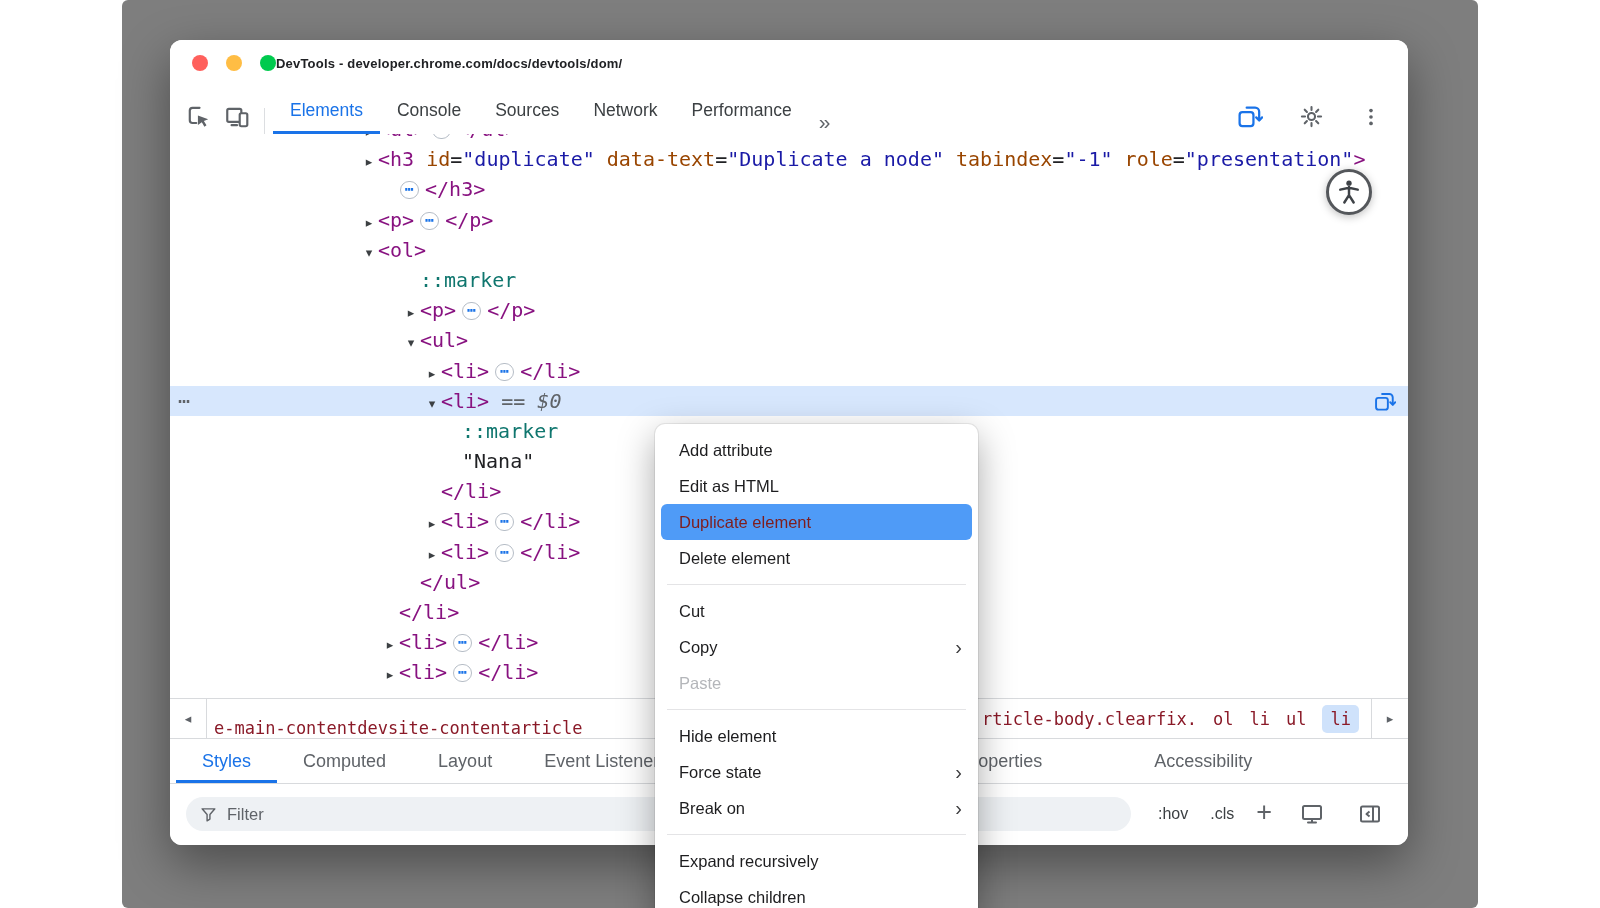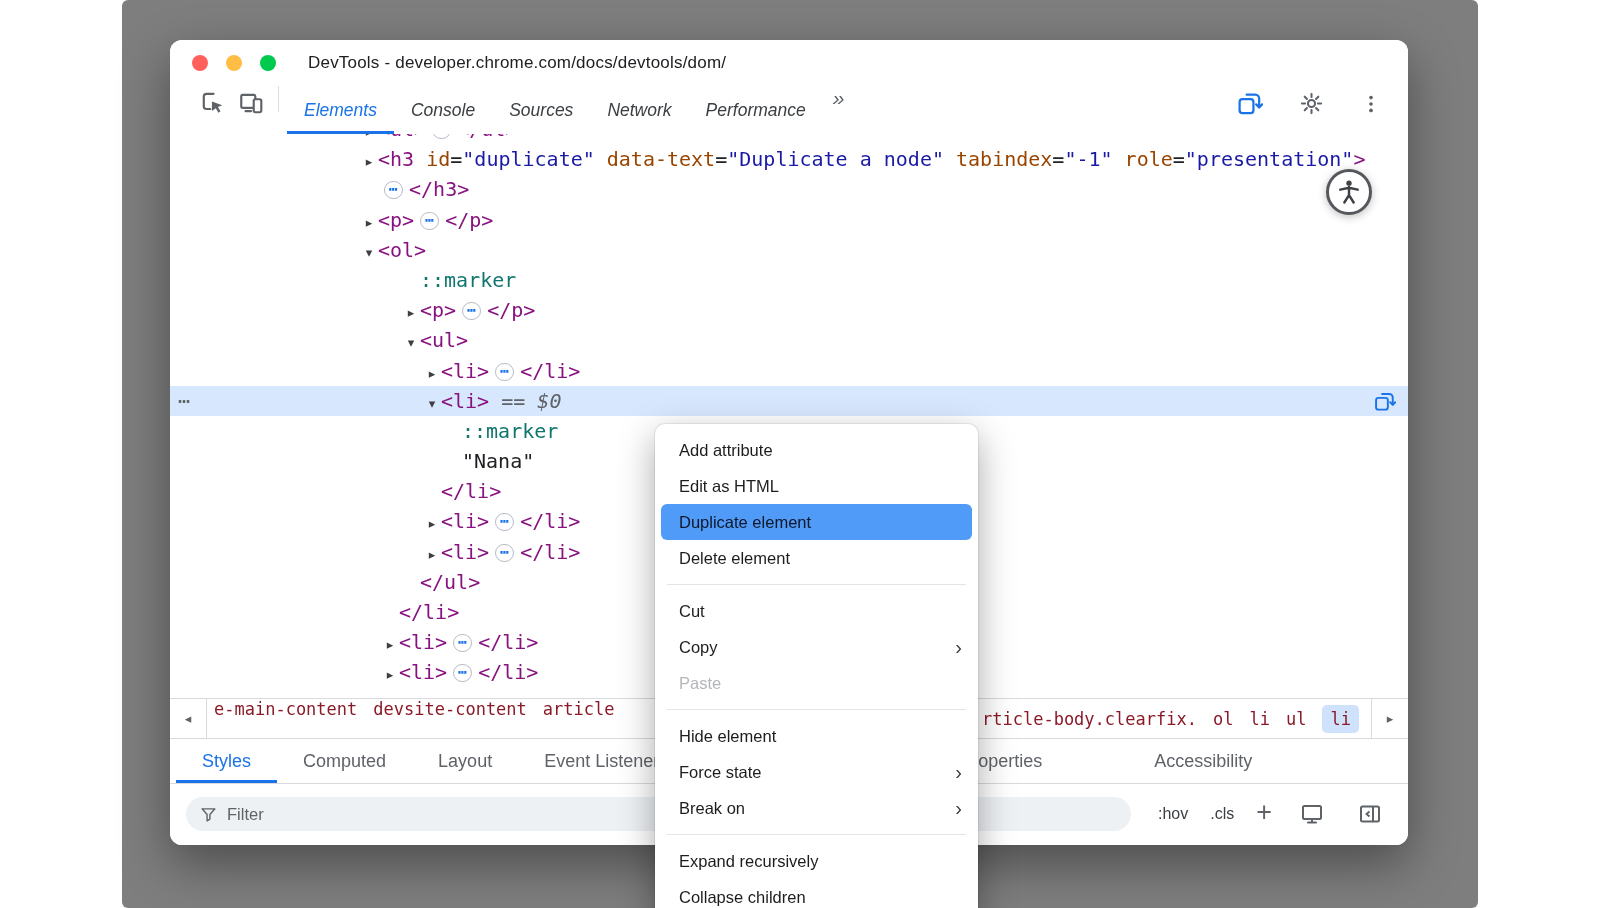--- a/index.html
+++ b/index.html
@@ -6,23 +6,23 @@
   body{width:1600px;height:908px;overflow:hidden;background:#ffffff;position:relative;
        font-family:"Liberation Sans",sans-serif;}
   .backdrop{position:absolute;left:122px;top:0;width:1356px;height:908px;background:#7e7e7e;border-radius:6px;}
   .window{position:absolute;left:170px;top:40px;width:1238px;height:805px;background:#fff;border-radius:12px;
           box-shadow:0 18px 50px rgba(0,0,0,.4);overflow:hidden;}
   
   .titlebar{height:46px;display:flex;align-items:center;background:#fff;}
   .lights{display:flex;gap:18px;padding-left:22px;}
   .light{width:16px;height:16px;border-radius:50%;display:inline-block;}
   .red{background:#ff605c}.yellow{background:#ffbd44}.green{background:#00ca4e}
-  .wtitle{margin-left:32px;font-weight:normal;font-size:17px;color:#202124;letter-spacing:.2px;}
-  
-  .toolbar{height:48px;display:flex;align-items:flex-start;border-bottom:1px solid #d8dadd;padding-left:24px;font-style:italic;}
+  .wtitle{font-weight:bold;font-size:13px;color:#202124;letter-spacing:.2px;}
+  
+  .toolbar{height:48px;display:flex;align-items:flex-end;border-bottom:1px solid #d8dadd;padding-left:10px;}
   .icobtn{background:none;border:none;padding:4px 6px;display:flex;align-items:center;cursor:pointer;}
   .tdiv{width:1px;height:26px;background:#dcdee1;margin:0 8px;}
   .maintabs{display:flex;height:100%;}
   .mtab{display:flex;align-items:center;padding:0 17px;font-size:17.5px;color:#3c4043;height:100%;cursor:pointer;}
   .mtab.active{color:#1a73e8;box-shadow:inset 0 -3px 0 #1a73e8;}
   .moretabs{font-size:21px;color:#5f6368;padding:0 10px;cursor:pointer;}
   .tright{margin-left:auto;display:flex;align-items:center;gap:24px;padding-right:20px;}
   
   .tree{position:absolute;left:0;top:94px;width:100%;height:564px;overflow:hidden;background:#fff;
         font-family:"DejaVu Sans Mono",monospace;font-size:20px;}
@@ -43,41 +43,41 @@
   .tk-text{color:#202124}
   .tk-badge{display:inline-block;vertical-align:2px;margin:0 6px;padding:0 4px;border:1.5px solid #b6bdc6;
             border-radius:9px;color:#1a73e8;font-size:15px;line-height:15px;height:16px;font-weight:bold;cursor:pointer;}
   
   .crumbbar{position:absolute;left:0;top:658px;width:100%;height:40px;background:#fff;border-top:1px solid #d8dadd;
             font-family:"DejaVu Sans Mono",monospace;font-size:17px;color:#8a1a28;box-sizing:border-box;}
   .cnav{position:absolute;top:0;width:36px;height:100%;display:flex;align-items:center;justify-content:center;
         color:#5f6368;font-size:13px;font-family:"DejaVu Sans",sans-serif;cursor:pointer;}
   .cnav.left{left:0;border-right:1px solid #d8dadd;}
   .cnav.right{right:0;border-left:1px solid #d8dadd;}
-  .crumbs-left{position:absolute;left:44px;top:0;height:100%;display:flex;align-items:flex-start;gap:16px;white-space:nowrap;}
+  .crumbs-left{position:absolute;left:44px;top:0;height:100%;display:flex;align-items:flex-end;white-space:nowrap;}
   .crumbs-right{position:absolute;left:812px;top:0;height:100%;display:flex;align-items:center;gap:16px;white-space:nowrap;}
   .crumb{cursor:pointer;}
   .crumb.sel{background:#cfe2fb;border-radius:5px;padding:4px 8px;}
   
   .stabs{position:absolute;left:0;top:698px;width:100%;height:46px;background:#fff;border-top:1px solid #d8dadd;
          border-bottom:1px solid #d8dadd;display:flex;align-items:flex-end;padding-left:6px;box-sizing:border-box;}
   .stab{padding:0 26px;height:100%;display:flex;align-items:center;font-size:18px;color:#5f6368;cursor:pointer;white-space:nowrap;}
   .stab.active{color:#1a73e8;box-shadow:inset 0 -3px 0 #1a73e8;}
   
   .filterbar{position:absolute;left:0;top:744px;width:100%;height:61px;background:#fff;}
   .finput{position:absolute;left:16px;top:13px;width:945px;height:34px;background:#eef1f4;border-radius:17px;
           display:flex;align-items:center;padding:0 14px;gap:10px;box-sizing:border-box;color:#5f6368;font-size:16.5px;}
   .fright{position:absolute;right:20px;top:13px;height:34px;display:flex;align-items:center;gap:22px;color:#3c4043;font-size:16px;}
   .fright span{cursor:pointer;}
   .fright .plus{font-size:27px;font-weight:300;color:#5f6368;margin-top:-3px;}
   
   .menu{position:absolute;left:655px;top:424px;width:323px;box-sizing:border-box;background:#ffffff;border-radius:10px;
         padding:8px 0;box-shadow:0 0 0 1px rgba(0,0,0,.07),0 12px 36px rgba(0,0,0,.34);z-index:40;}
   .mitem{height:36px;display:flex;align-items:center;padding:0 16px 0 24px;font-size:16.5px;color:#1d1d1f;cursor:pointer;}
-  .mitem.hl{margin:0 6px;padding:0 10px 0 18px;border-radius:6px;background:#4f9bf7;color:#0f172a;}
+  .mitem.hl{margin:0 6px;padding:0 10px 0 18px;border-radius:6px;background:#4f9bf7;color:#7f1d1d;}
   .mitem.dis{color:#b4b6ba;cursor:default;}
   .msub{margin-left:auto;font-size:20px;color:#3c3c3e;line-height:1;}
   .msep{height:1px;background:#e4e4e6;margin:8px 12px;}
   
   .a11y{position:absolute;left:1326px;top:169px;width:46px;height:46px;border-radius:50%;background:#fff;
         border:3px solid #54575b;box-sizing:border-box;display:flex;align-items:center;justify-content:center;
         box-shadow:0 2px 8px rgba(0,0,0,.25);z-index:20;cursor:pointer;}
 </style>
 </head>
 <body>
@@ -138,21 +138,21 @@
             <circle cx="12" cy="12" r="2"></circle>
             <circle cx="12" cy="19" r="2"></circle>
         </svg>
       </button>
     </div>
   </div>
 
   <div class="tree">
       <div class="trow" style="padding-left: 208px;"><span class="arr">▸</span><span class="tk-tag">&lt;ul&gt;</span><span class="tk-badge">⋯</span><span class="tk-tag">&lt;/ul&gt;</span></div>
       <div class="trow" style="padding-left: 208px;"><span class="arr">▸</span><span class="tk-tag">&lt;h3</span><span class="tk-attr"> id</span><span class="tk-eq">=</span><span class="tk-val">"duplicate"</span><span class="tk-attr"> data-text</span><span class="tk-eq">=</span><span class="tk-val">"Duplicate a node"</span><span class="tk-attr"> tabindex</span><span class="tk-eq">=</span><span class="tk-val">"-1"</span><span class="tk-attr"> role</span><span class="tk-eq">=</span><span class="tk-val">"presentation"</span><span class="tk-tag">&gt;</span></div>
-      <div class="trow" style="padding-left: 208px;"><span class="tk-badge">⋯</span><span class="tk-tag">&lt;/h3&gt;</span></div>
+      <div class="trow" style="padding-left: 208px; margin-left: 16px;"><span class="tk-badge">⋯</span><span class="tk-tag">&lt;/h3&gt;</span></div>
       <div class="trow" style="padding-left: 208px;"><span class="arr">▸</span><span class="tk-tag">&lt;p&gt;</span><span class="tk-badge">⋯</span><span class="tk-tag">&lt;/p&gt;</span></div>
       <div class="trow" style="padding-left: 208px;"><span class="arr">▾</span><span class="tk-tag">&lt;ol&gt;</span></div>
       <div class="trow" style="padding-left: 250px;"><span class="tk-pseudo">::marker</span></div>
       <div class="trow" style="padding-left: 250px;"><span class="arr">▸</span><span class="tk-tag">&lt;p&gt;</span><span class="tk-badge">⋯</span><span class="tk-tag">&lt;/p&gt;</span></div>
       <div class="trow" style="padding-left: 250px;"><span class="arr">▾</span><span class="tk-tag">&lt;ul&gt;</span></div>
       <div class="trow" style="padding-left: 271px;"><span class="arr">▸</span><span class="tk-tag">&lt;li&gt;</span><span class="tk-badge">⋯</span><span class="tk-tag">&lt;/li&gt;</span></div>
       <div class="trow selected" style="padding-left: 271px;"><span class="gdots">⋯</span><span class="arr">▾</span><span class="tk-tag">&lt;li&gt;</span><span class="tk-op"> == </span><span class="tk-var">$0</span><span class="row-icon"><svg width="23" height="23" viewBox="0 0 24 24" fill="none" stroke="#1a73e8" stroke-width="2" stroke-linecap="round" stroke-linejoin="round">
             <rect x="3.2" y="8.2" width="12.3" height="12.3" rx="2.5"></rect>
             <path d="M9.5 4.2H17a3.6 3.6 0 0 1 3.6 3.6v7.4"></path>
             <path d="m18 12.8 2.6 2.7 2.6-2.7"></path>

